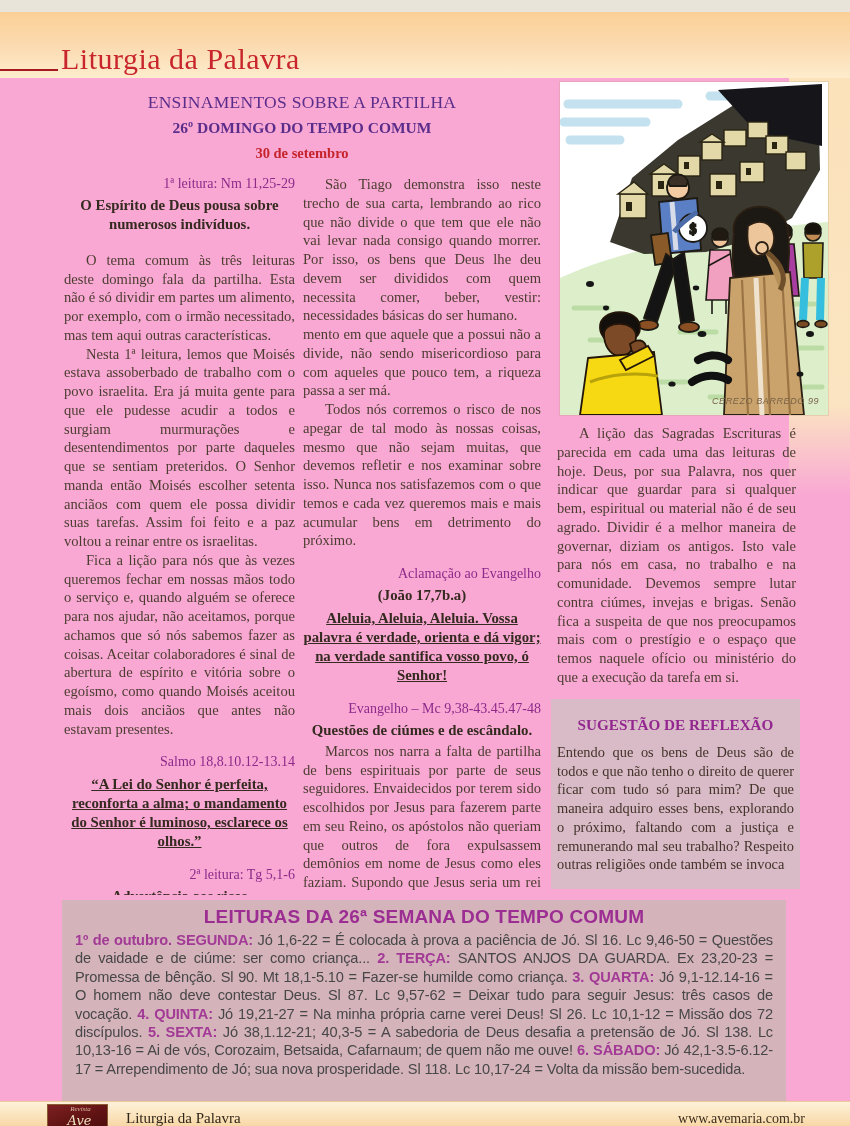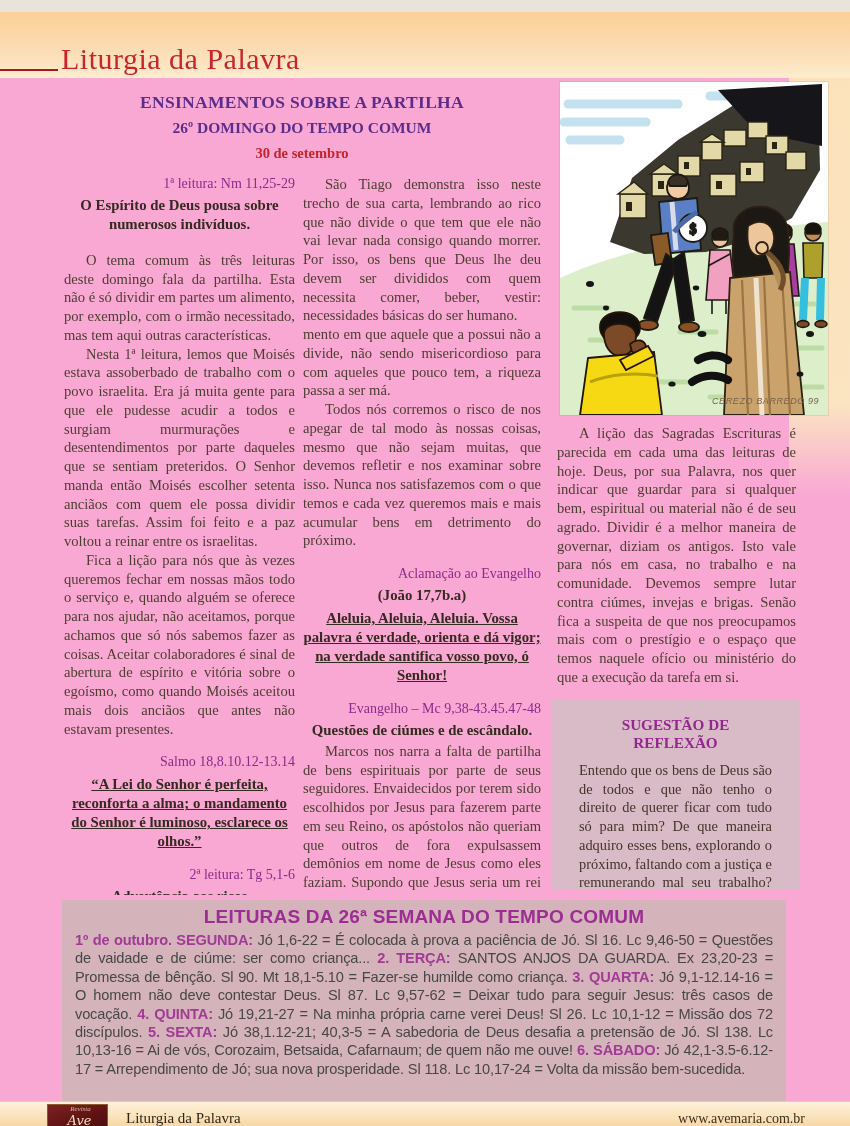--- a/index.html
+++ b/index.html
@@ -10,21 +10,21 @@
   .top-band{position:absolute;left:0;top:0;width:850px;height:66px;
     background:linear-gradient(180deg,#fbd096 0%,#fbd9ad 45%,#fdeccd 100%);}
   .right-strip{position:absolute;left:789px;top:66px;width:61px;height:418px;
     background:linear-gradient(180deg,#fbe2bb 0%,#fbe4c1 78%,rgba(251,228,193,0) 100%);}
 
   .rule{position:absolute;left:0;top:57px;width:58px;height:2px;background:#a6191f;}
   .section-title{position:absolute;left:61px;top:30px;font-size:30px;color:#c8262c;
     letter-spacing:.5px;}
 
   .headings{position:absolute;left:60px;top:80px;width:484px;text-align:center;}
-  .headline{font-size:17.5px;font-weight:bold;color:#5b2d8a;letter-spacing:.3px;margin:0;}
+  .headline{font-size:17.5px;font-weight:normal;color:#5b2d8a;letter-spacing:.3px;margin:0;}
   .subheadline{font-size:15.5px;font-weight:bold;color:#5b2d8a;margin:6px 0 0;}
   .date{font-size:14.5px;font-weight:bold;color:#c5242b;margin:8px 0 0;}
 
   
   .col{position:absolute;top:163px;font-size:14.6px;line-height:1.285;color:#4c3d30;
        text-align:justify;overflow:hidden;}
   #col1{left:64px;width:231px;height:720px;}
   #col2{left:303px;width:238px;height:720px;}
   #col3text{position:absolute;left:557px;top:412px;width:239px;height:272px;
        font-size:14.6px;line-height:1.285;color:#4c3d30;text-align:justify;overflow:hidden;}
@@ -38,21 +38,21 @@
   p.noindent{text-indent:0;}
   .firstpara{margin-top:16px;}
 
   
   .illus{position:absolute;left:560px;top:70px;width:268px;height:333px;background:#ffffff;
     box-shadow:0 0 0 1px rgba(180,150,110,.25);}
   .illus svg{display:block;}
 
   
   .reflexbox{position:absolute;left:551px;top:687px;width:249px;height:190px;overflow:hidden;
-    background:#d8bbc7;padding:17px 28px 0;box-sizing:border-box;}
+    background:#d8bbc7;padding:17px 6px 0;box-sizing:border-box;}
   .reflexbox h3{margin:0 0 9px;font-size:15.2px;font-weight:bold;color:#93278f;text-align:center;}
   .reflexbox p{margin:0;font-size:14.4px;line-height:1.3;color:#43332a;text-align:justify;}
 
   
   .weekbox{position:absolute;left:62px;top:888px;width:724px;height:208px;
     background:#d4b3bb;padding:5px 13px;box-sizing:border-box;overflow:hidden;
     font-family:"Liberation Sans",sans-serif;}
   .weekbox h2{margin:1px 0 3px;font-size:19px;font-weight:bold;color:#9c2d92;
     text-align:center;letter-spacing:.2px;}
   .weektext{font-size:14.6px;line-height:1.26;color:#474747;text-align:justify;

